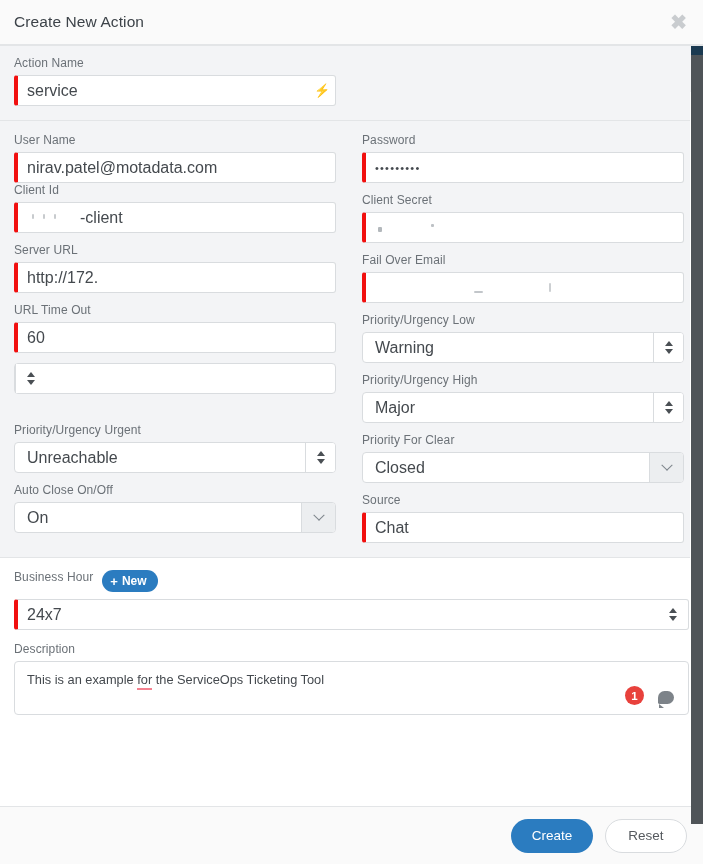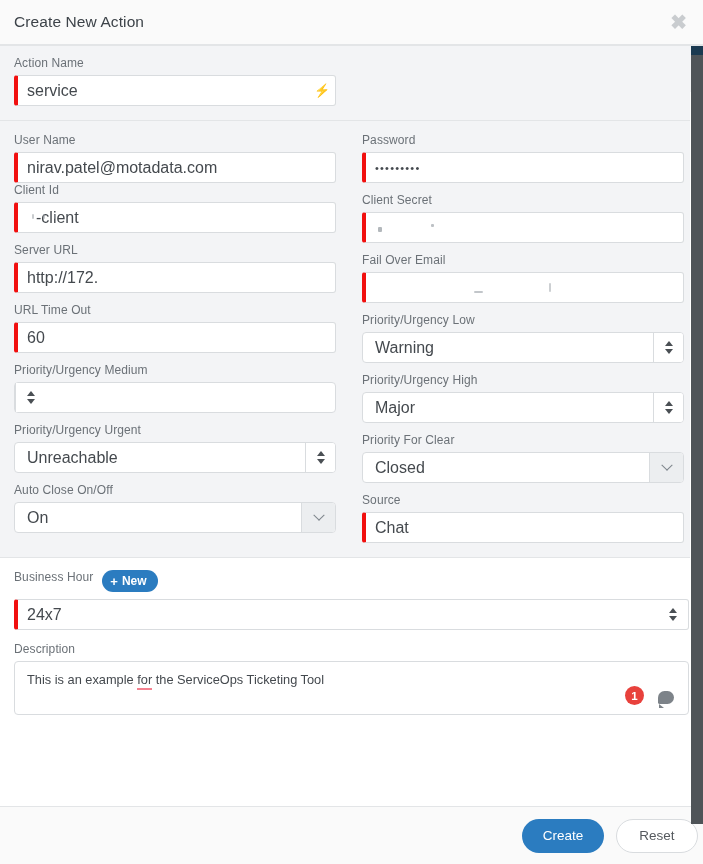--- a/index.html
+++ b/index.html
@@ -224,21 +224,21 @@
   }
 
   
   .modal-footer {
     flex: 0 0 auto;
     height: 58px;
     background: #fafafa;
     border-top: 1px solid #e3e5e7;
     display: flex; align-items: center; justify-content: flex-end;
     gap: 12px;
-    padding-right: 5px;
+    padding-right: 16px;
     margin-top: 39px;
   }
   .btn {
     height: 34px;
     min-width: 82px;
     border-radius: 17px;
     font-size: 13.5px;
     font-family: "Liberation Sans", sans-serif;
     cursor: pointer;
     padding: 0 20px;
@@ -309,21 +309,21 @@
         </div>
       </div>
 
       <div class="row">
         <div class="col field">
           <span class="label">Client Id</span>
           <div class="inp required">
             <i class="smudge" style="left:14px;top:11px;width:2px;height:5px;"></i>
             <i class="smudge" style="left:25px;top:11px;width:2px;height:5px;"></i>
             <i class="smudge" style="left:36px;top:11px;width:2px;height:5px;"></i>
-            <span class="val" style="padding-left:18px;">-client</span>
+            <span class="val" style="padding-left:62px;">-client</span>
           </div>
         </div>
         <div class="col field">
           <span class="label">Client Secret</span>
           <div class="inp required">
             <i class="smudge" style="left:12px;top:14px;width:4px;height:5px;opacity:.75;"></i>
             <i class="smudge" style="left:65px;top:11px;width:3px;height:3px;opacity:.65;"></i>
             <span class="val redact"></span>
           </div>
         </div>
@@ -360,21 +360,20 @@
             <span class="spin-btn">
               <i class="tri-up"></i>
                 <i class="tri-dn"></i>
             </span>
           </div>
         </div>
       </div>
 
       <div class="row">
         <div class="col field">
-          <span class="label">Priority/Urgency Medium</span>
           <div class="inp">
             <span class="spin-btn">
               <i class="tri-up"></i>
                 <i class="tri-dn"></i>
             </span>
           </div>
         </div>
         <div class="col field">
           <span class="label">Priority/Urgency High</span>
           <div class="inp">

